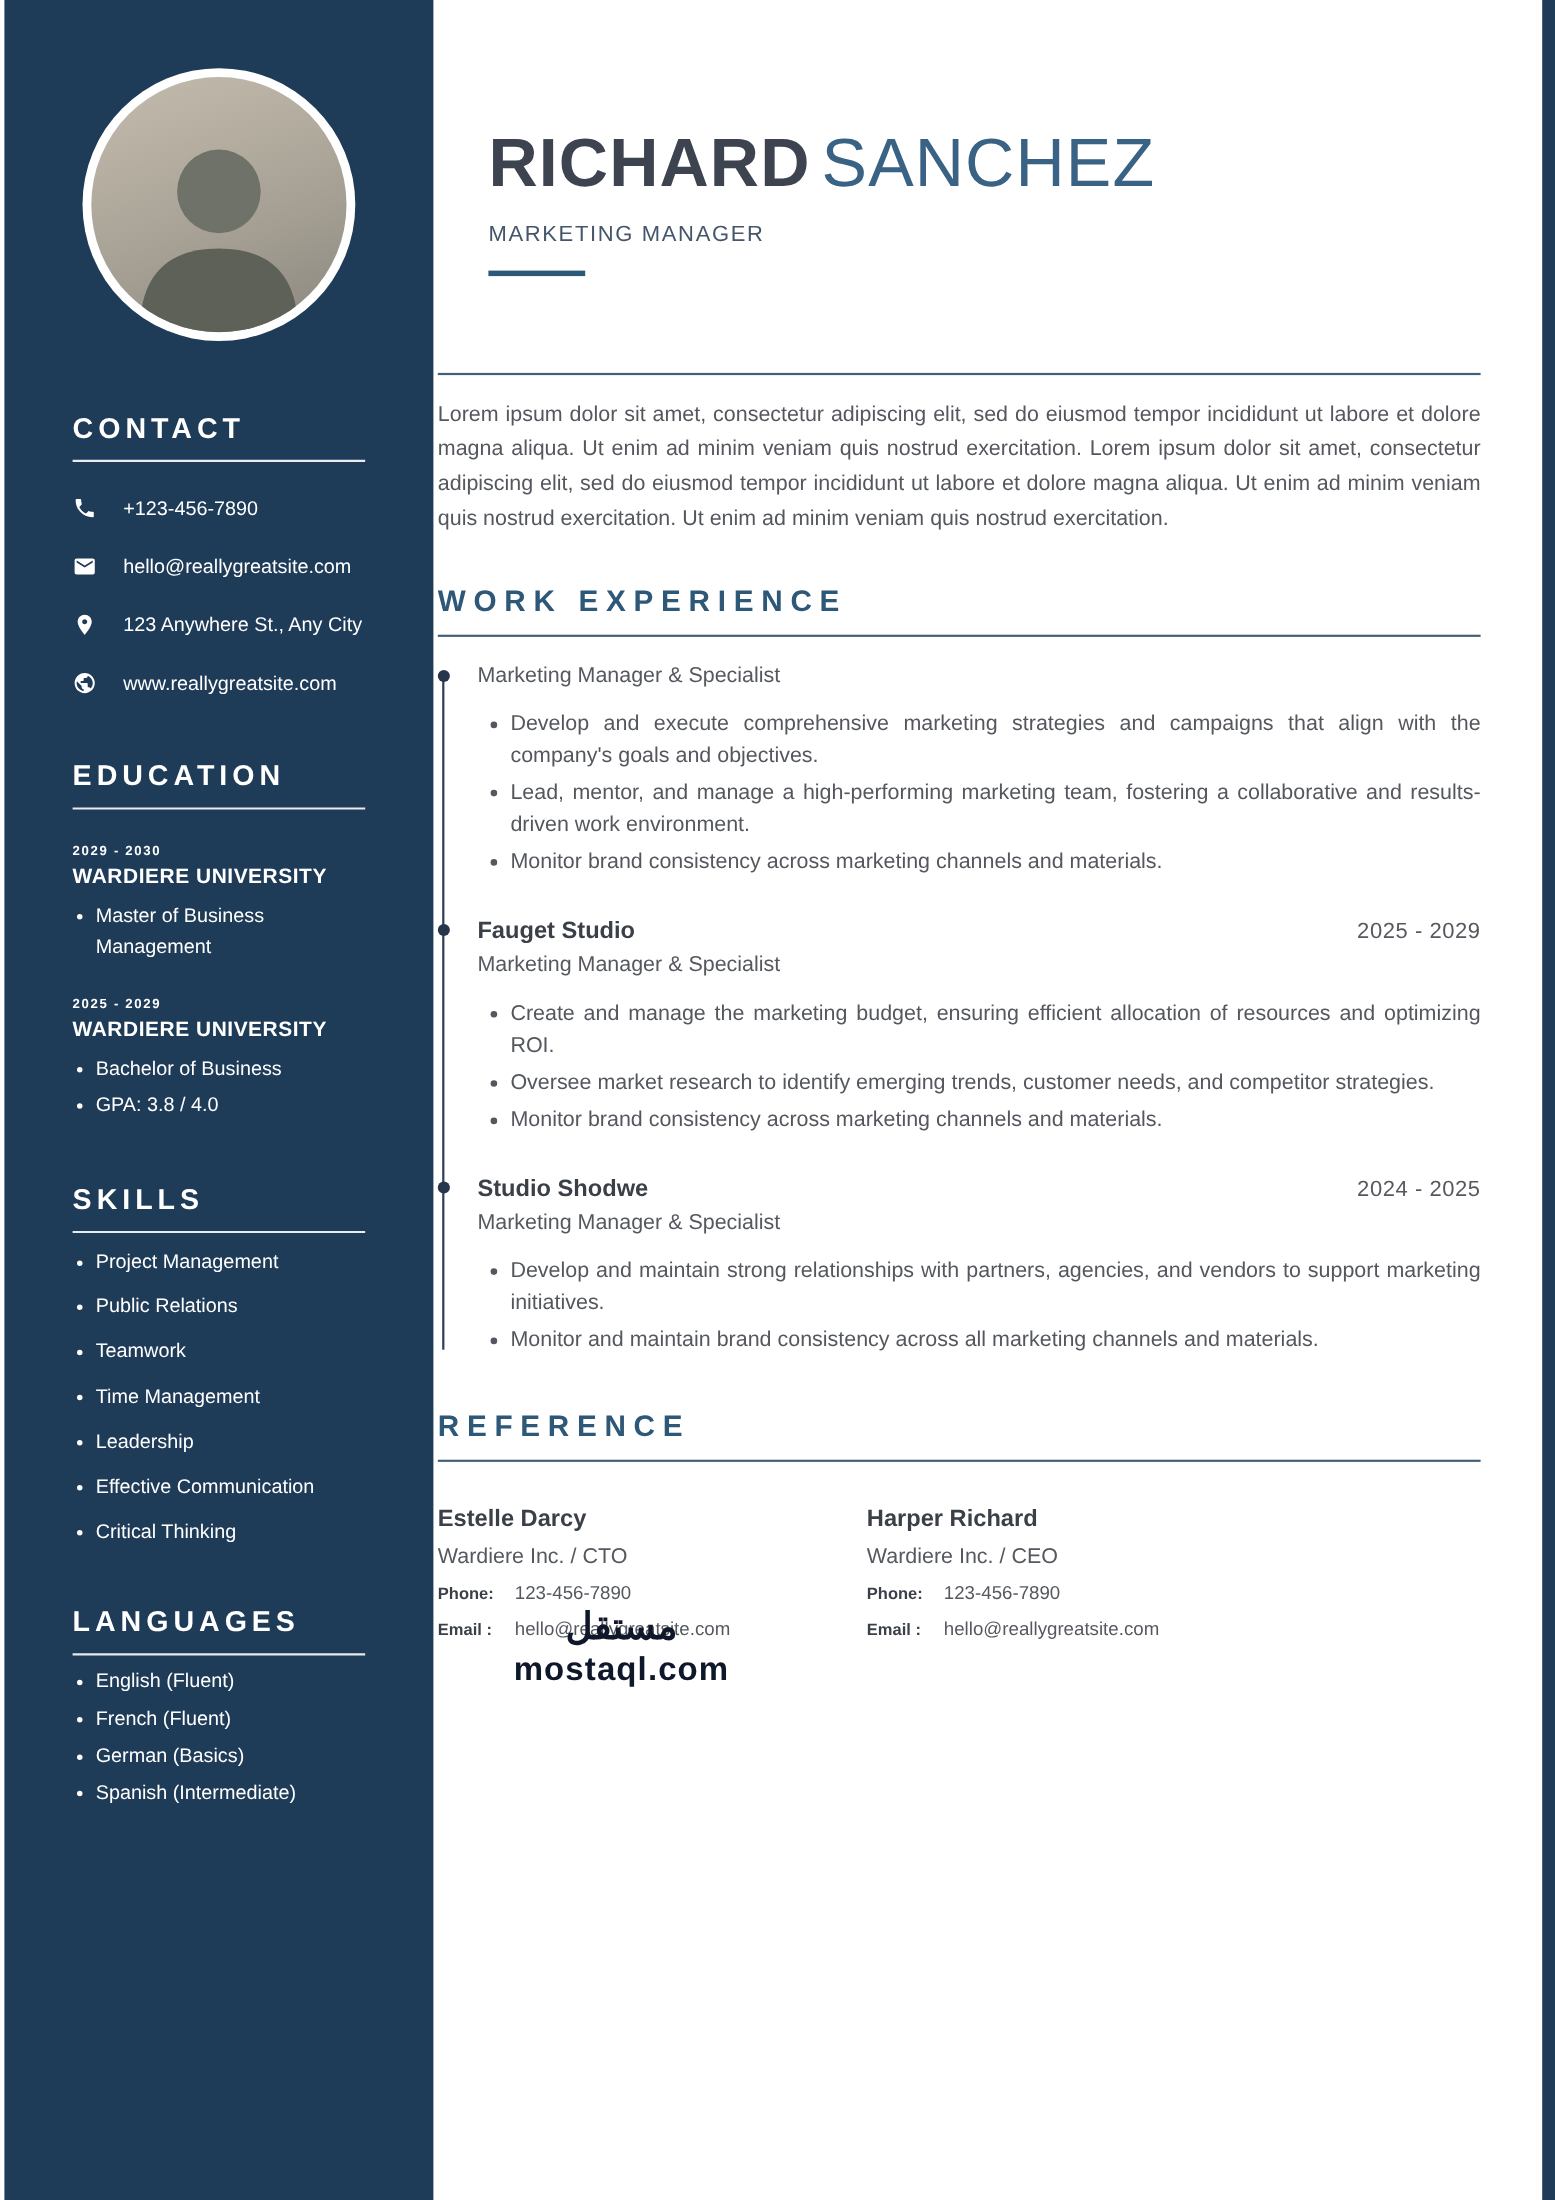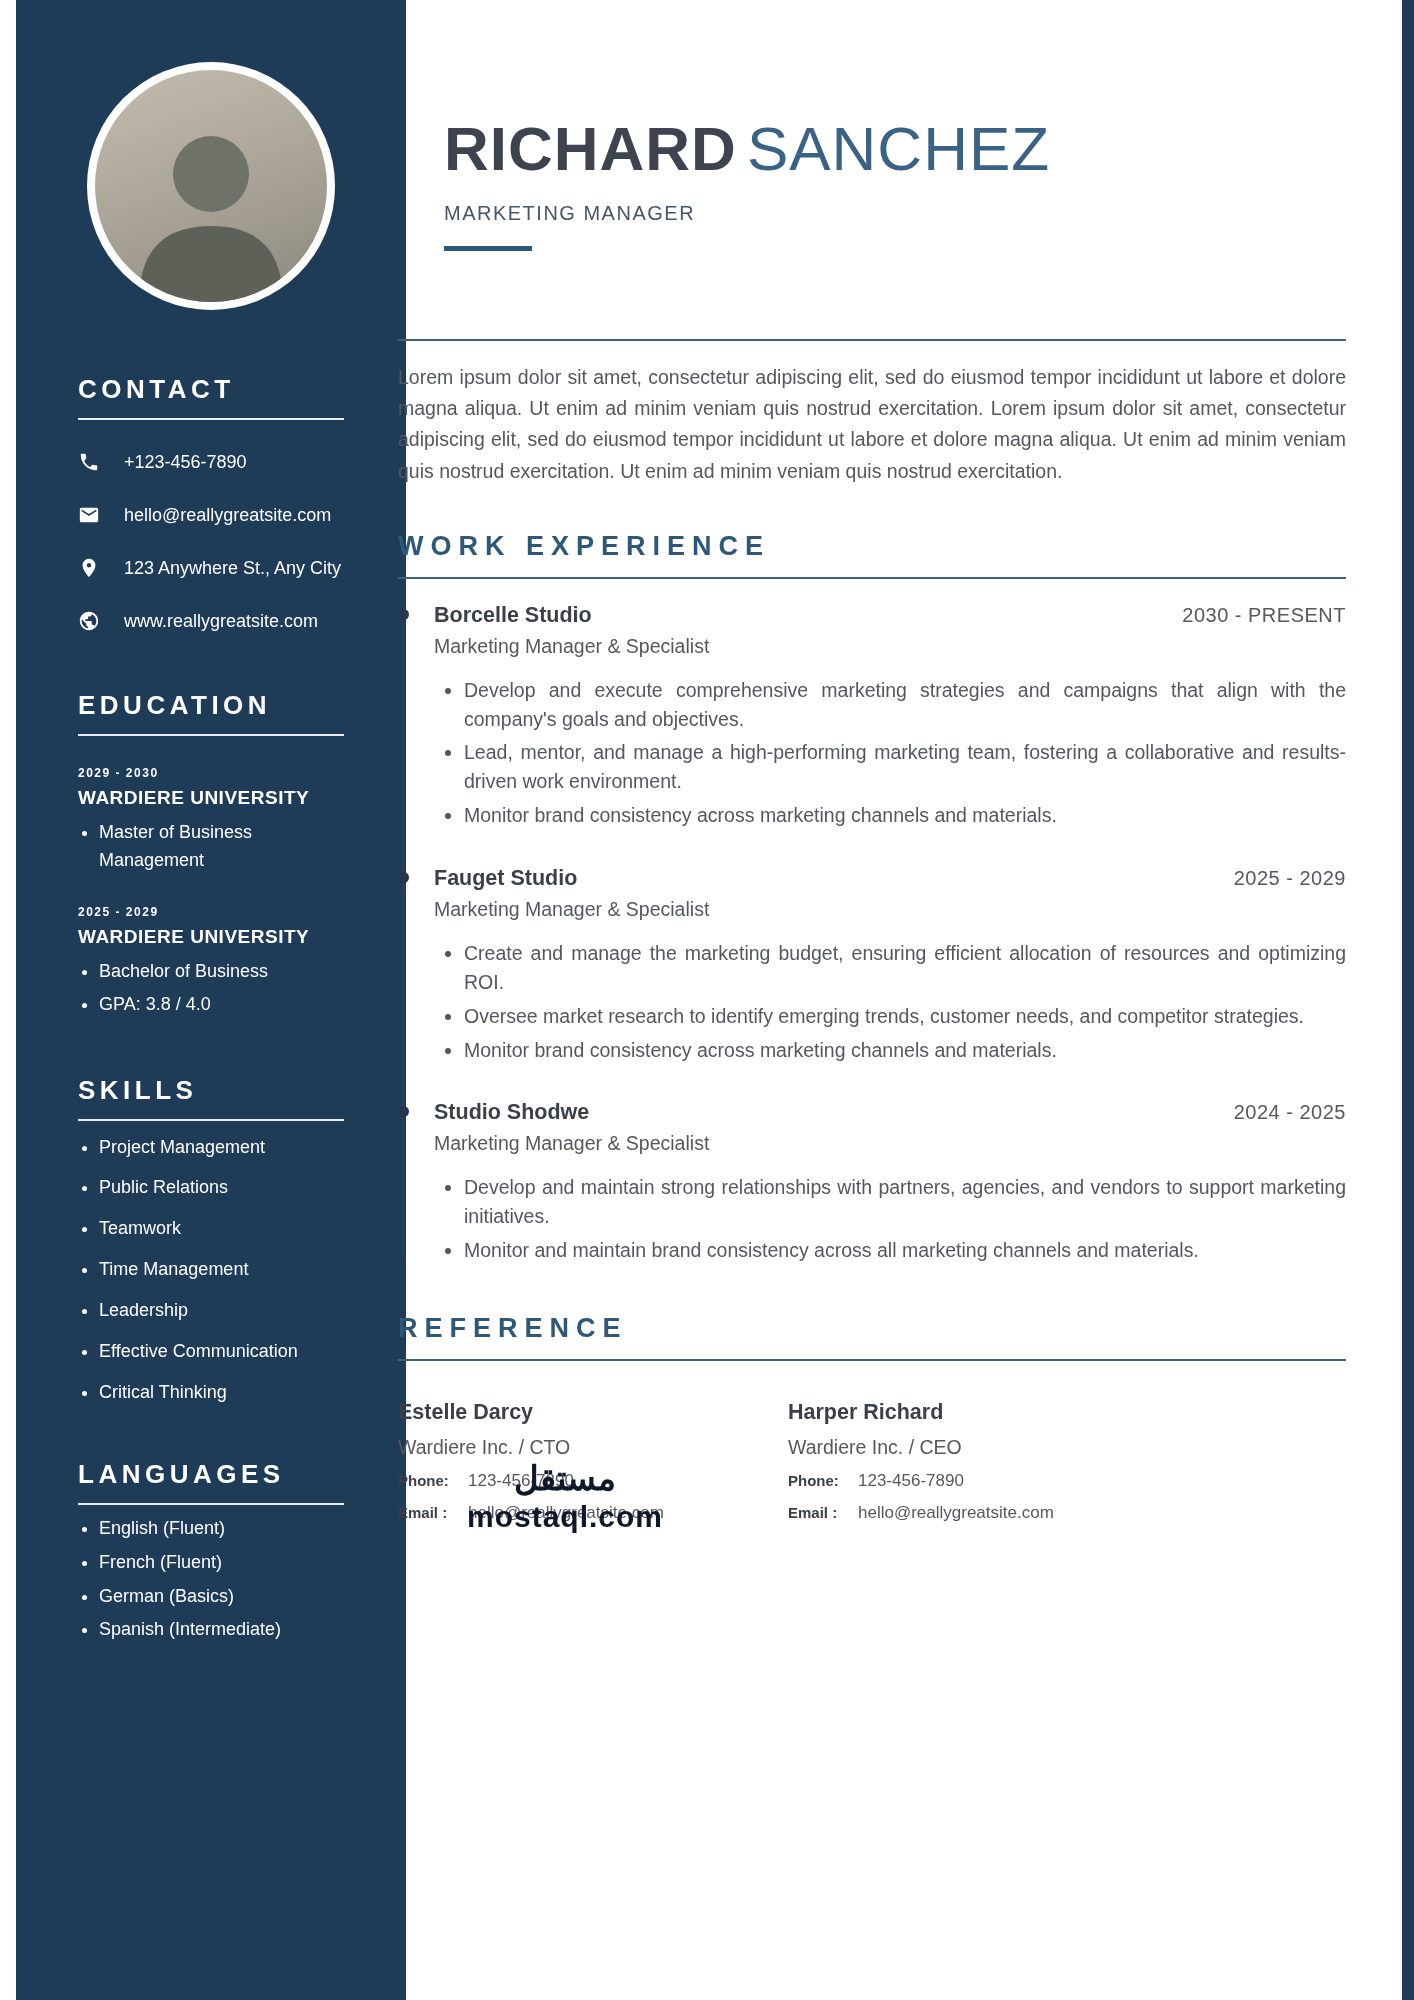--- a/index.html
+++ b/index.html
@@ -3,21 +3,21 @@
 <meta charset="utf-8">
 <style>
   * { margin:0; padding:0; box-sizing:border-box; }
   html,body { background:#e8e8e8; }
   .page {
     position:relative; width:1414px; height:2000px; background:#ffffff;
     font-family:"Liberation Sans", sans-serif; overflow:hidden; margin:0 auto;
   }
   
   .sidebar {
-    position:absolute; left:16px; top:0; width:390px; height:2000px;
+    position:absolute; left:4px; top:0; width:390px; height:2000px;
     background:#1e3b57; color:#ffffff;
   }
   .edge-stripe { position:absolute; right:0; top:0; width:12px; height:2000px; background:#1e3b57; }
   .photo-ring {
     margin:62px auto 0; width:248px; height:248px; border-radius:50%;
     background:#ffffff; display:flex; align-items:center; justify-content:center;
   }
   .photo {
     width:232px; height:232px; border-radius:50%; overflow:hidden;
     background:linear-gradient(160deg,#c4bcae 0%, #a8a296 55%, #8b877d 100%);
@@ -192,24 +192,20 @@
     </section>
 
     <section class="m-section work">
       <div class="m-title">WORK EXPERIENCE</div>
       <hr class="m-rule">
       <div class="jobs">
         <div class="timeline-line"></div>
 
         <div class="job">
           <span class="job-dot"></span>
-          <div class="job-head">
-            <span class="job-company">Borcelle Studio</span>
-            <span class="job-dates">2030 - PRESENT</span>
-          </div>
           <div class="job-role">Marketing Manager &amp; Specialist</div>
           <ul class="job-bullets">
             <li>Develop and execute comprehensive marketing strategies and campaigns that align with the company's goals and objectives.</li>
             <li>Lead, mentor, and manage a high-performing marketing team, fostering a collaborative and results-driven work environment.</li>
             <li>Monitor brand consistency across marketing channels and materials.</li>
           </ul>
         </div>
 
         <div class="job">
           <span class="job-dot"></span>

